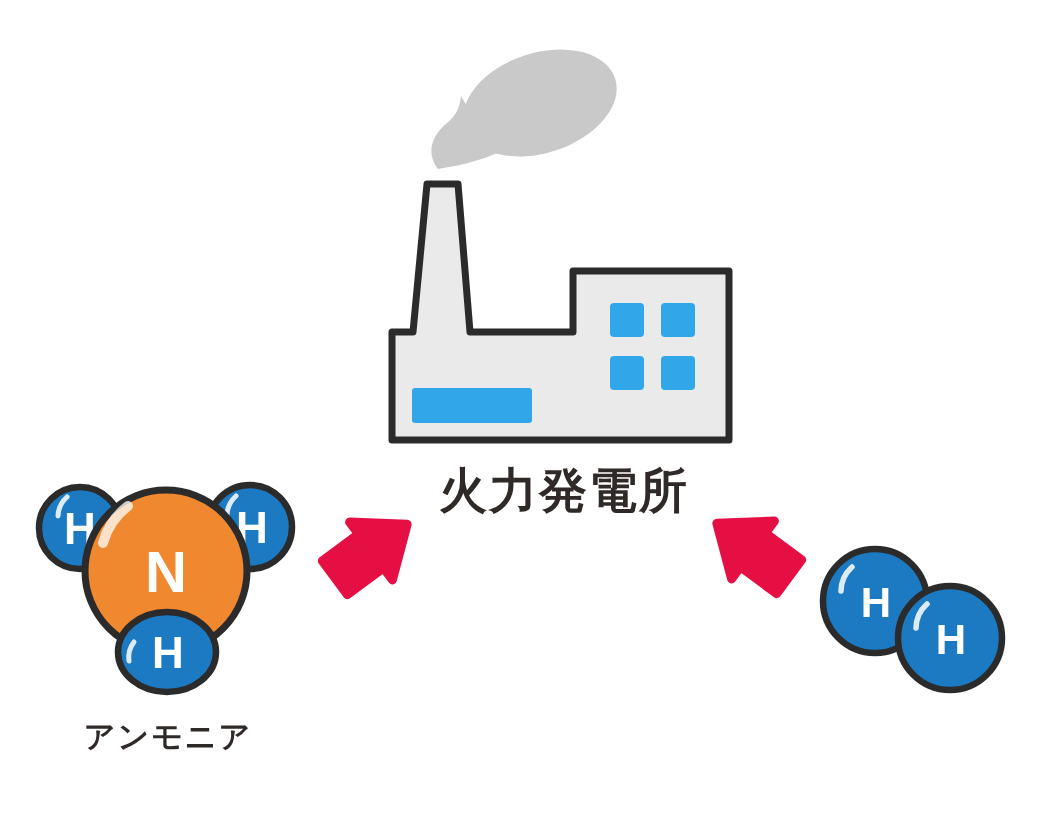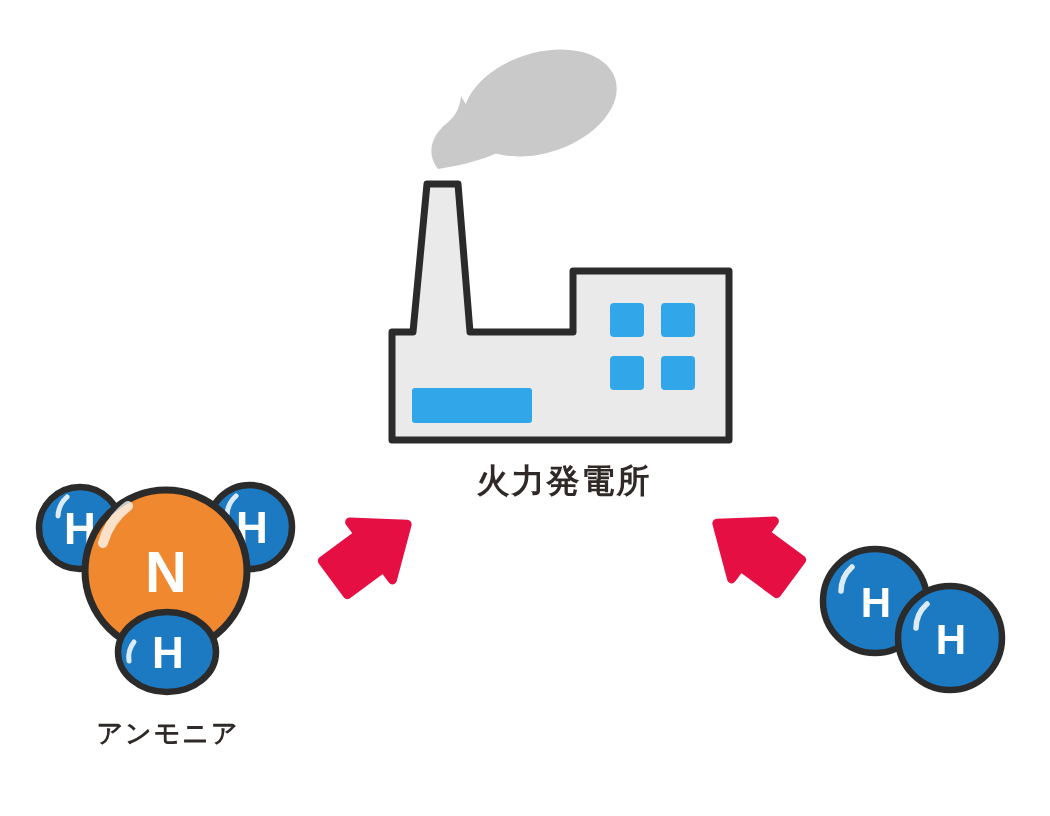--- a/index.html
+++ b/index.html
@@ -11,22 +11,22 @@
   .stage{position:absolute;inset:0;}
   svg{position:absolute;left:0;top:0;}
   .jp-label{
     position:absolute;
     color:#2f2a27;
     font-weight:800;
     white-space:nowrap;
     transform:translateX(-50%);
     letter-spacing:2px;
   }
-  .label-plant{left:564px;top:459px;font-size:33px;}
-  .label-ammonia{left:168px;top:716px;font-size:26px;}
+  .label-plant{left:564px;top:459px;font-size:48px;}
+  .label-ammonia{left:168px;top:716px;font-size:31px;}
   .label-hydrogen{left:931px;top:713px;font-size:47px;letter-spacing:6px;}
   .atom-letter{
     font-family:"Liberation Sans","DejaVu Sans",sans-serif;
     font-weight:700;
     fill:#ffffff;
   }
 </style>
 </head>
 <body>
 

